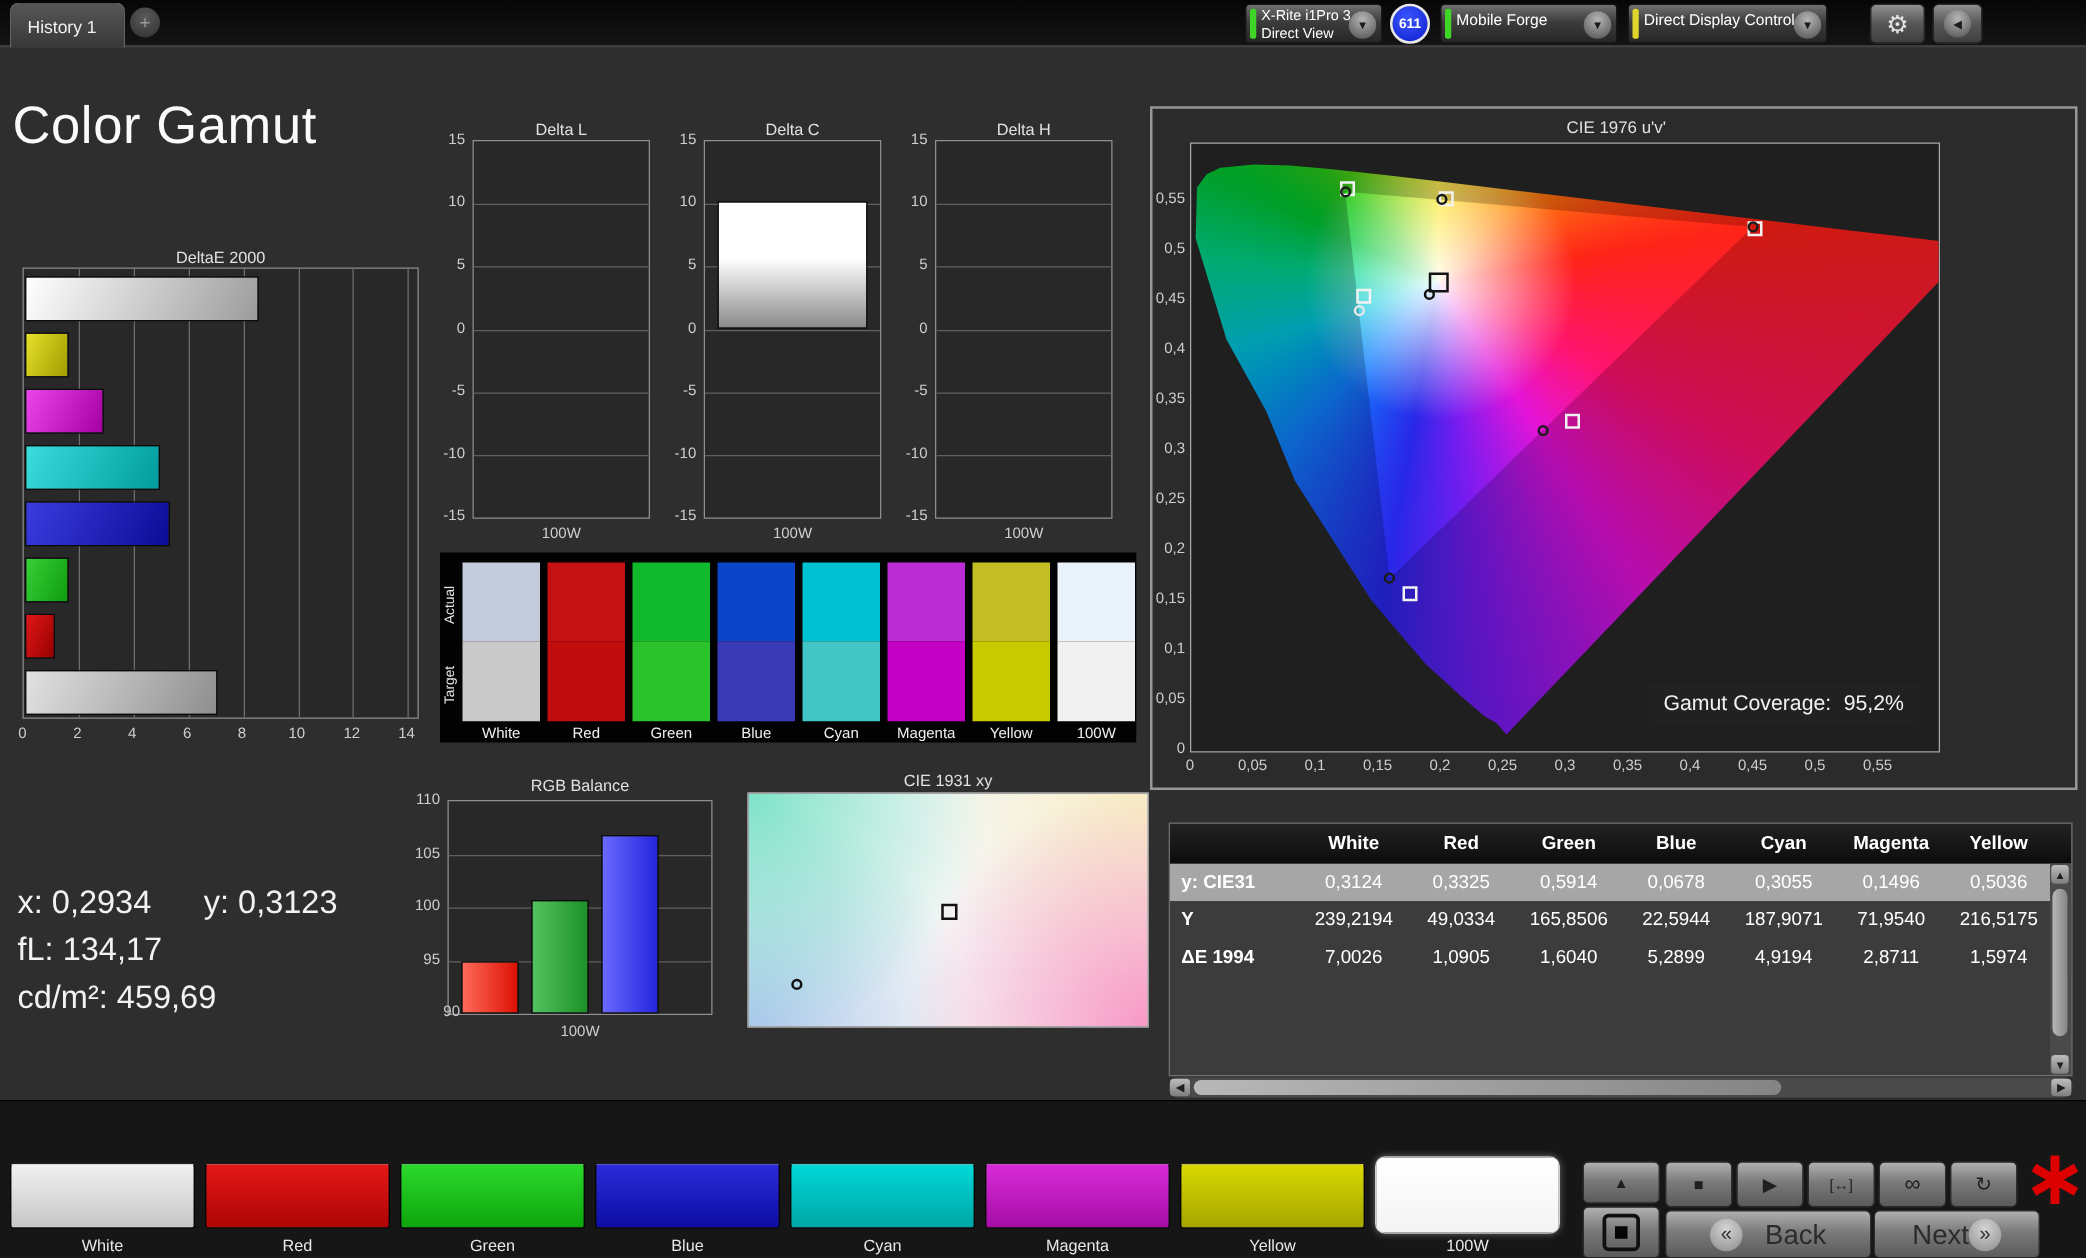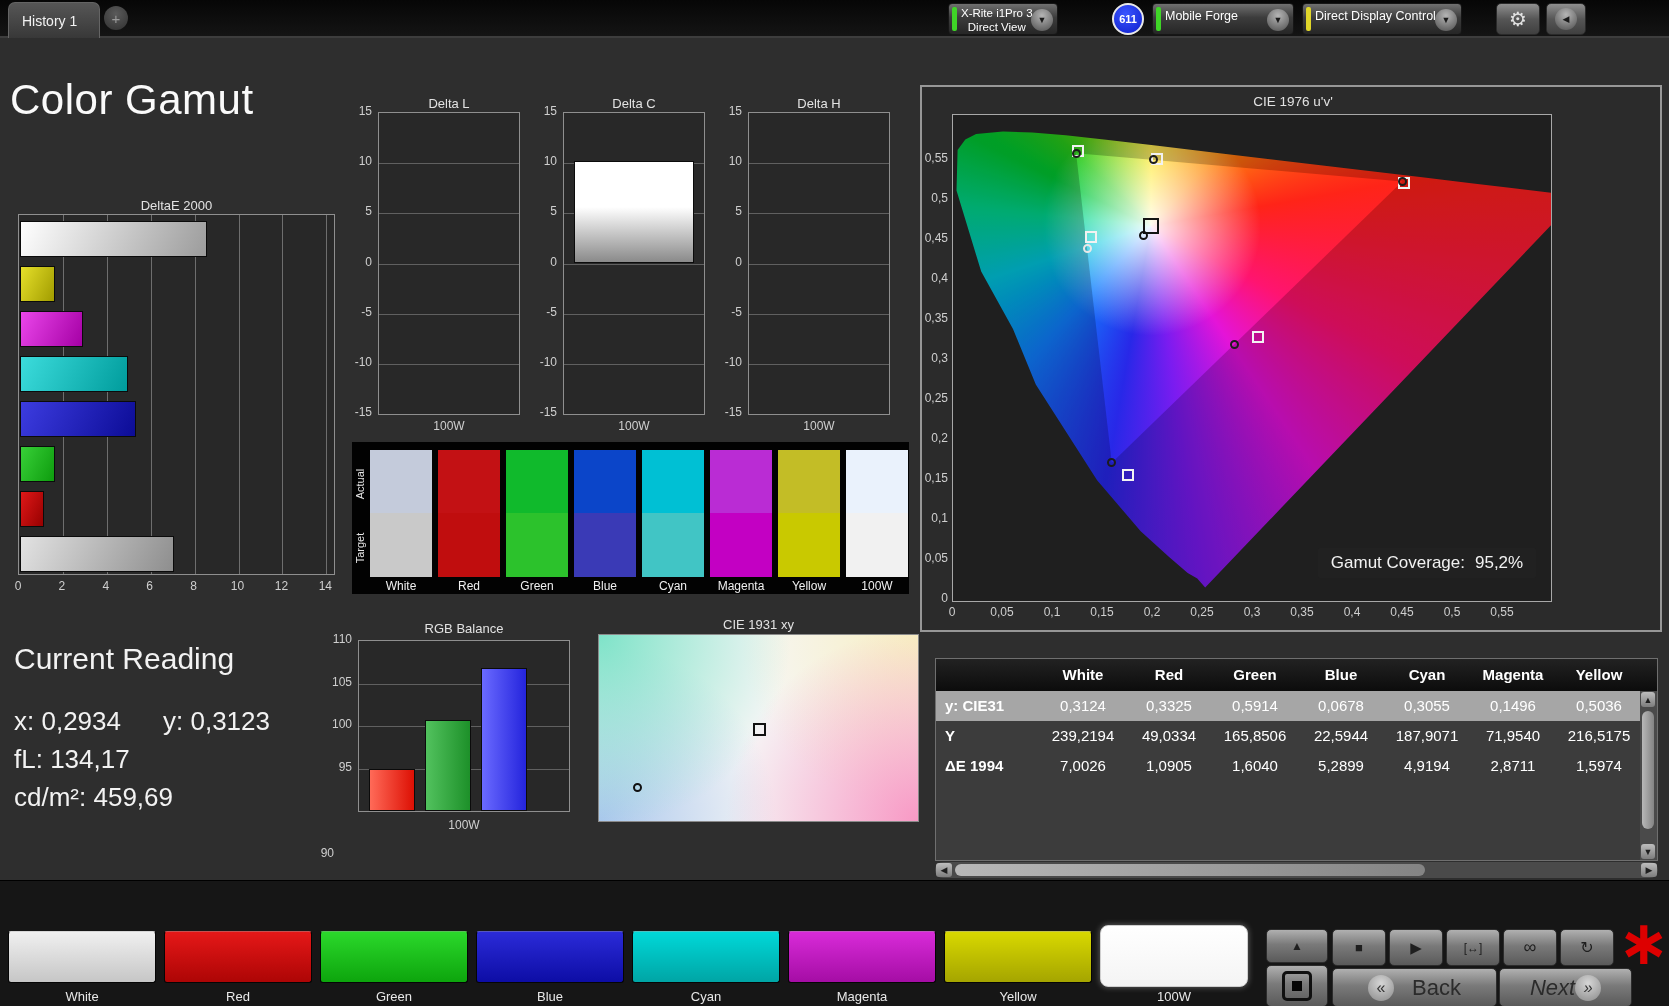--- a/index.html
+++ b/index.html
@@ -102,21 +102,21 @@
 <body>
 
 <div id="app">
 
   <div id="topbar">
     <div class="tab">
       <span>History 1</span>
     </div>
     <div class="addtab">+</div>
 
-    <div class="dd" style="left:948px;width:110px;text-align:center;">
+    <div class="dd" style="left:996px;width:110px;">
       <div class="ddbar" style="background:#3fd527;"></div>
       <div class="ddtext">
         <div>X-Rite i1Pro 3</div>
         <div>Direct View</div>
       </div>
       <div class="ddarrow">▼</div>
     </div>
     <div class="badge">611</div>
 
     <div class="dd" style="left:1152px;width:142px;">
@@ -295,21 +295,20 @@
       <div class="alabel c" style="left: 210px; top: 518px; width: 40px;">0,2</div>
       <div class="alabel c" style="left: 260px; top: 518px; width: 40px;">0,25</div>
       <div class="alabel c" style="left: 310px; top: 518px; width: 40px;">0,3</div>
       <div class="alabel c" style="left: 360px; top: 518px; width: 40px;">0,35</div>
       <div class="alabel c" style="left: 410px; top: 518px; width: 40px;">0,4</div>
       <div class="alabel c" style="left: 460px; top: 518px; width: 40px;">0,45</div>
       <div class="alabel c" style="left: 510px; top: 518px; width: 40px;">0,5</div>
       <div class="alabel c" style="left: 560px; top: 518px; width: 40px;">0,55</div>
     </div>
 
-  <div id="cr-head">Current Reading</div>
   <div class="crline" style="left:14px;top:706px;">
     <span>x:</span>
     <span>0,2934</span>
   </div>
   <div class="crline" style="left:163px;top:706px;">
     <span>y:</span>
     <span>0,3123</span>
   </div>
   <div class="crline" style="left:14px;top:744px;">
     <span>fL:</span>
@@ -329,21 +328,21 @@
       <div class="vbar" style="left: 10px; width: 46px; top: 127.5px; height: 42.5px; background: linear-gradient(90deg, rgb(255, 106, 88), rgb(221, 16, 4));"></div>
       <div class="vbar" style="left: 66px; width: 46px; top: 79.05px; height: 90.95px; background: linear-gradient(90deg, rgb(82, 194, 94), rgb(29, 144, 41));"></div>
       <div class="vbar" style="left: 122px; width: 46px; top: 27.2px; height: 142.8px; background: linear-gradient(90deg, rgb(106, 106, 255), rgb(36, 36, 221));"></div>
     </div>
   <div class="alabel c" style="left:358px;top:818px;width:212px;">100W</div>
   <div id="rgb-ylabels">
       <div class="alabel r" style="left: 318px; top: 632px; width: 34px;">110</div>
       <div class="alabel r" style="left: 318px; top: 674.5px; width: 34px;">105</div>
       <div class="alabel r" style="left: 318px; top: 717px; width: 34px;">100</div>
       <div class="alabel r" style="left: 318px; top: 759.5px; width: 34px;">95</div>
-      <div class="alabel r" style="left: 300px; top: 802px; width: 34px; margin-top: 44px;">90</div>
+      <div class="alabel r" style="left: 334px; top: 802px; width: 34px;">90</div>
     </div>
 
   <div class="ctitle" style="left:598px;top:617px;width:321px;">CIE 1931 xy</div>
   <div id="cie31">
     <div class="msq" style="border-color:#111;width:13px;height:13px;left:154px;top:88px;"></div>
     <div class="mci" style="border-color:#111;width:9px;height:9px;left:34px;top:148px;"></div>
   </div>
 
   <div id="dtable">
       <div class="trow head">
@@ -440,20 +439,20 @@
       <span style="font-size:18px;">∞</span>
     </div>
     <div class="gbtn" style="left:1560px;top:48px;width:54px;height:37px;">
       <span style="font-size:16px;">↻</span>
     </div>
 
     <div class="gbtn" style="left:1332px;top:87px;width:165px;height:39px;gap:18px;">
       <span class="navcirc">«</span>
       <span class="navtxt">Back</span>
     </div>
-    <div class="gbtn" style="left:1499px;top:87px;width:133px;height:39px;font-style:italic;">
+    <div class="gbtn" style="left:1499px;top:87px;width:133px;height:39px;">
       <span class="navtxt">Next</span>
       <span class="navcirc">»</span>
     </div>
 
     <div id="asterisk">∗</div>
   </div>
 </div>
 
 </body></html>

